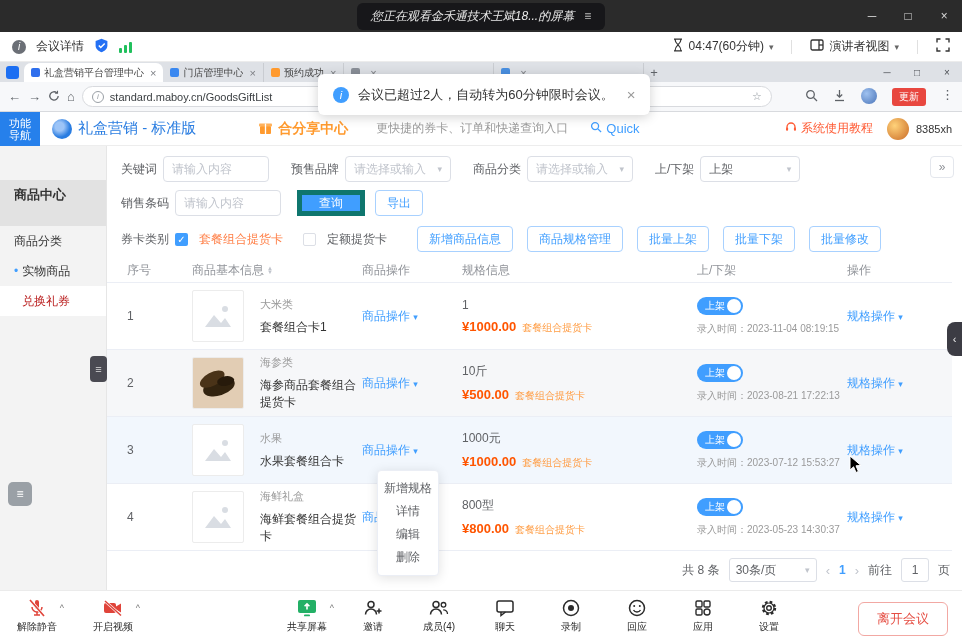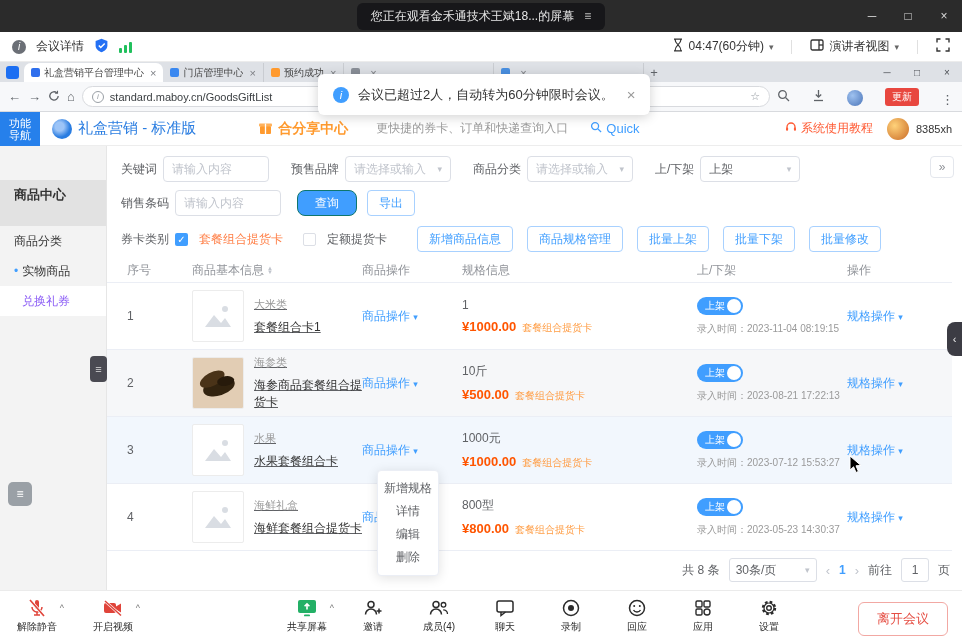--- a/index.html
+++ b/index.html
@@ -1,21 +1,21 @@
 <!DOCTYPE html>
 <html><head>
 <meta charset="utf-8">
 <style>
   * { box-sizing: border-box; margin: 0; padding: 0; }
   html,body { width:962px; height:642px; }
   body { font-family:"Liberation Sans","DejaVu Sans",sans-serif; background:#fff; }
   .screen { position:relative; width:962px; height:642px; overflow:hidden; background:#fff; }
 
   
-  .titlebar { position:absolute; top:0; left:0; width:962px; height:32px; background:#2b2b2b; display:flex; align-items:center; justify-content:center; }
+  .titlebar { position:absolute; top:0; left:0; width:962px; height:32px; background:#2b2b2b; display:flex; align-items:center; justify-content:center;font-style:italic; }
   .title-pill { background:#17171a; color:#e8e8e8; font-size:12px; padding:5px 14px; border-radius:6px; display:flex; align-items:center; gap:10px; }
   .title-pill .menu-glyph { color:#bbb; font-size:12px; }
   .win-controls { position:absolute; right:0; top:0; height:32px; display:flex; }
   .win-btn { width:36px; height:32px; display:flex; align-items:center; justify-content:center; color:#d8d8d8; font-size:12px; }
 
   
   .meet-header { position:absolute; top:32px; left:0; width:962px; height:30px; background:#fff; border-bottom:1px solid #ececec; display:flex; align-items:center; padding:0 12px; gap:10px; font-size:12px; color:#333; }
   .info-circle { width:14px; height:14px; border-radius:50%; background:#6b6f76; color:#fff; font-size:10px; display:flex; align-items:center; justify-content:center; font-style:italic; }
   .signal { display:flex; align-items:flex-end; gap:2px; height:12px; }
   .signal i { display:block; width:3px; background:#21c05d; border-radius:1px; }
@@ -37,21 +37,21 @@
   .tab-close { color:#7c7f84; font-size:11px; margin-left:2px; }
   .new-tab { color:#5f6368; font-size:13px; margin:0 6px 2px; }
   .tab-win { margin-left:auto; display:flex; align-items:center; height:20px; }
   .tab-win span { width:30px; text-align:center; color:#4b4e53; font-size:10px; }
 
   .navbar { position:absolute; top:20px; left:0; width:962px; height:30px; background:#f7f8fa; border-bottom:1px solid #d8dade; display:flex; align-items:center; padding:0 8px; gap:7px; }
   .nav-glyph { color:#5f6368; font-size:13px; line-height:1; }
   .urlbar { flex:1; max-width:690px; height:21px; background:#fff; border:1px solid #d8dade; border-radius:11px; display:flex; align-items:center; padding:0 9px; gap:6px; font-size:11px; color:#3c4043; }
   .url-info { width:12px; height:12px; border-radius:50%; border:1px solid #9aa0a6; color:#9aa0a6; font-size:8px; display:flex; align-items:center; justify-content:center; font-style:italic; flex:0 0 12px; }
   .urlbar .star { margin-left:auto; color:#9aa0a6; font-size:11px; }
-  .nav-right { margin-left:auto; display:flex; align-items:flex-end; gap:22px; }
+  .nav-right { margin-left:auto; display:flex; align-items:flex-start; gap:15px; }
   .avatar-sm { width:16px; height:16px; border-radius:50%; background:radial-gradient(circle at 35% 35%, #9fc2f0, #4a74b8); }
   .update-pill { background:#e8473f; color:#fff; font-size:10px; padding:2px 7px; border-radius:3px; }
 
   
   .page { position:absolute; top:50px; left:0; width:962px; height:478px; background:#fff; }
   .app-header { position:absolute; top:0; left:0; width:962px; height:34px; border-bottom:1px solid #ededed; display:flex; align-items:center; background:#fff; }
   .func-nav { width:40px; height:34px; background:#2680eb; display:flex; align-items:center; justify-content:center; flex:0 0 40px; }
   .func-nav span { display:block; width:24px; color:#fff; font-size:11px; line-height:12px; text-align:center; }
   .brand { display:flex; align-items:center; gap:6px; margin-left:12px; }
   .brand-logo { width:20px; height:20px; border-radius:50%; background:radial-gradient(circle at 38% 38%, #9cc4f7 25%, #2a7de1 60%); }
@@ -62,36 +62,36 @@
   .ah-spacer { flex:1; }
   .tutorial { display:flex; align-items:center; gap:4px; color:#ff5a33; font-size:12px; }
   .avatar { width:22px; height:22px; border-radius:50%; background:radial-gradient(circle at 35% 35%, #ffd27a, #c96a25); margin:0 7px 0 14px; }
   .username { font-size:11px; color:#333; margin-right:10px; }
 
   .app-body { position:absolute; top:34px; left:0; width:962px; height:444px; display:flex; }
   .sidebar { width:107px; flex:0 0 107px; background:#f3f3f3; border-right:1px solid #e6e6e6; font-size:12px; }
   .sb-section { margin-top:34px; height:46px; line-height:30px; background:#e2e2e2; padding-left:14px; color:#333; font-weight:bold; font-size:13px; }
   .sb-item { height:30px; line-height:30px; padding-left:14px; color:#333; }
   .sb-item .dot { color:#409eff; margin-right:4px; }
-  .sb-item.active { background:#fff; color:#8b5cf6; padding-left:22px; }
+  .sb-item.active { background:#fff; color:#b91c1c; padding-left:22px; }
   .main { position:relative; flex:1; background:#fff; }
 
   .f-label { font-size:12px; color:#606266; white-space:nowrap; }
   .f-input { width:106px; height:26px; border:1px solid #dcdfe6; border-radius:4px; font-size:12px; padding:0 8px; color:#606266; outline:none; background:#fff; }
   .f-input::placeholder { color:#c0c4cc; }
   .f-select { width:106px; height:26px; border:1px solid #dcdfe6; border-radius:4px; display:flex; align-items:center; justify-content:space-between; padding:0 8px; background:#fff; }
   .f-select .ph { font-size:12px; color:#c0c4cc; white-space:nowrap; overflow:hidden; }
   .f-select .val { font-size:12px; color:#606266; }
   .f-select .caret { color:#c0c4cc; font-size:9px; }
   .frow { position:absolute; left:14px; display:flex; align-items:center; }
   .frow1 { top:10px; gap:6px; }
   .frow1 .gap { width:10px; }
   .frow2 { top:44px; gap:6px; }
   .frow3 { top:80px; gap:6px; }
-  .btn-primary { height:26px; padding:0 17px; background:#409eff; border:1px solid #0f766e; color:#fff; font-size:12px; border-radius:8px; margin-left:10px; }
+  .btn-primary { height:26px; padding:0 17px; background:#409eff; border:5px solid #0f766e; color:#fff; font-size:12px; border-radius:0; margin-left:10px; }
   .btn-outline { height:26px; padding:0 11px; background:#fff; border:1px solid #a8d1ff; color:#409eff; font-size:12px; border-radius:4px; white-space:nowrap; }
   .collapse-btn { position:absolute; top:10px; right:8px; width:24px; height:22px; border:1px solid #e4e7ed; border-radius:4px; background:#fff; color:#909399; font-size:12px; display:flex; align-items:center; justify-content:center; }
   .cb { width:13px; height:13px; border-radius:2px; flex:0 0 13px; }
   .cb.on { background:#409eff; color:#fff; font-size:10px; line-height:13px; text-align:center; }
   .cb.off { background:#fff; border:1px solid #dcdfe6; }
   .cb-label-on { font-size:12px; color:#ff7e45; margin:0 14px 0 5px; white-space:nowrap; }
   .cb-label-off { font-size:12px; color:#606266; margin:0 16px 0 5px; white-space:nowrap; }
   .frow3 .btn-outline { margin-left:8px; }
 
   
@@ -103,21 +103,21 @@
   .c2 { flex:0 0 170px; display:flex; align-items:center; }
   .c3 { flex:0 0 100px; }
   .c4 { flex:0 0 235px; }
   .c5 { flex:0 0 150px; }
   .c6 { flex:1; }
   .r2 { background:#f6f7f9; }
   .r3 { background:#f2f7fd; }
   .sort { display:inline-flex; flex-direction:column; margin-left:3px; line-height:4px; }
   .sort span { font-size:6px; color:#c0c4cc; }
   .p-img { width:52px; height:52px; border:1px solid #ececec; border-radius:2px; background:#fff; display:flex; align-items:center; justify-content:center; overflow:hidden; flex:0 0 52px; }
-  .p-text { margin-left:10px;text-decoration:underline; }
+  .p-text { margin-left:16px; }
   .p-cat { font-size:11px; color:#9a9a9a; margin-bottom:7px; }
   .p-name { font-size:12px; color:#333; }
   .link { color:#409eff; font-size:12px; white-space:nowrap; }
   .link .caret { font-size:9px; color:#409eff; }
   .spec1 { margin-bottom:7px; color:#606266; }
   .price { color:#ff5500; font-weight:bold; font-size:13px; }
   .ptag { color:#ff9d45; font-size:10px; margin-left:6px; }
   .toggle { width:46px; height:18px; border-radius:9px; background:#409eff; position:relative; color:#fff; font-size:10px; line-height:18px; padding-left:8px; }
   .knob { position:absolute; right:2px; top:2px; width:14px; height:14px; border-radius:50%; background:#fff; }
   .time { font-size:10px; color:#9a9a9a; margin-top:7px; white-space:nowrap; }

